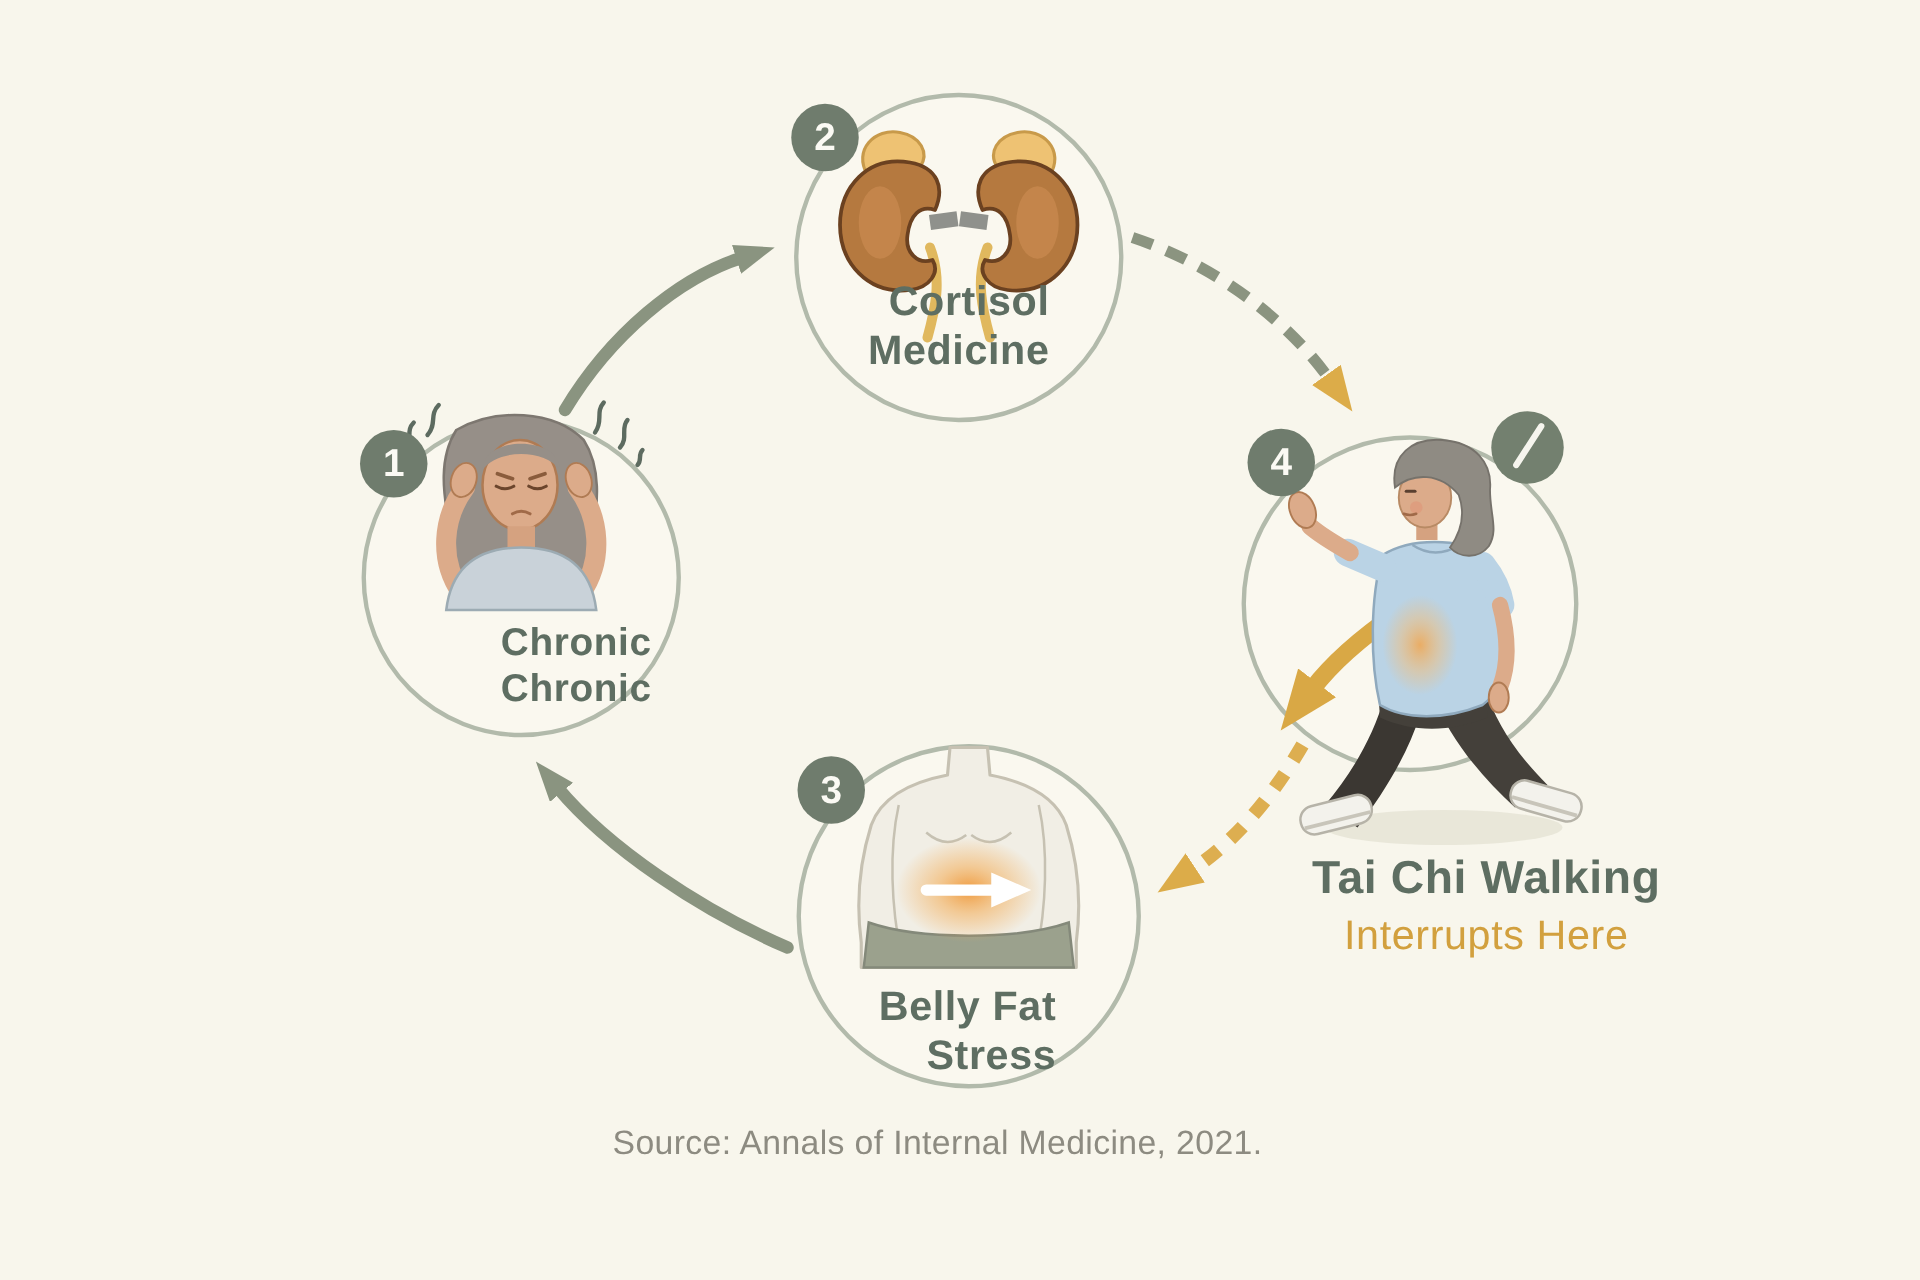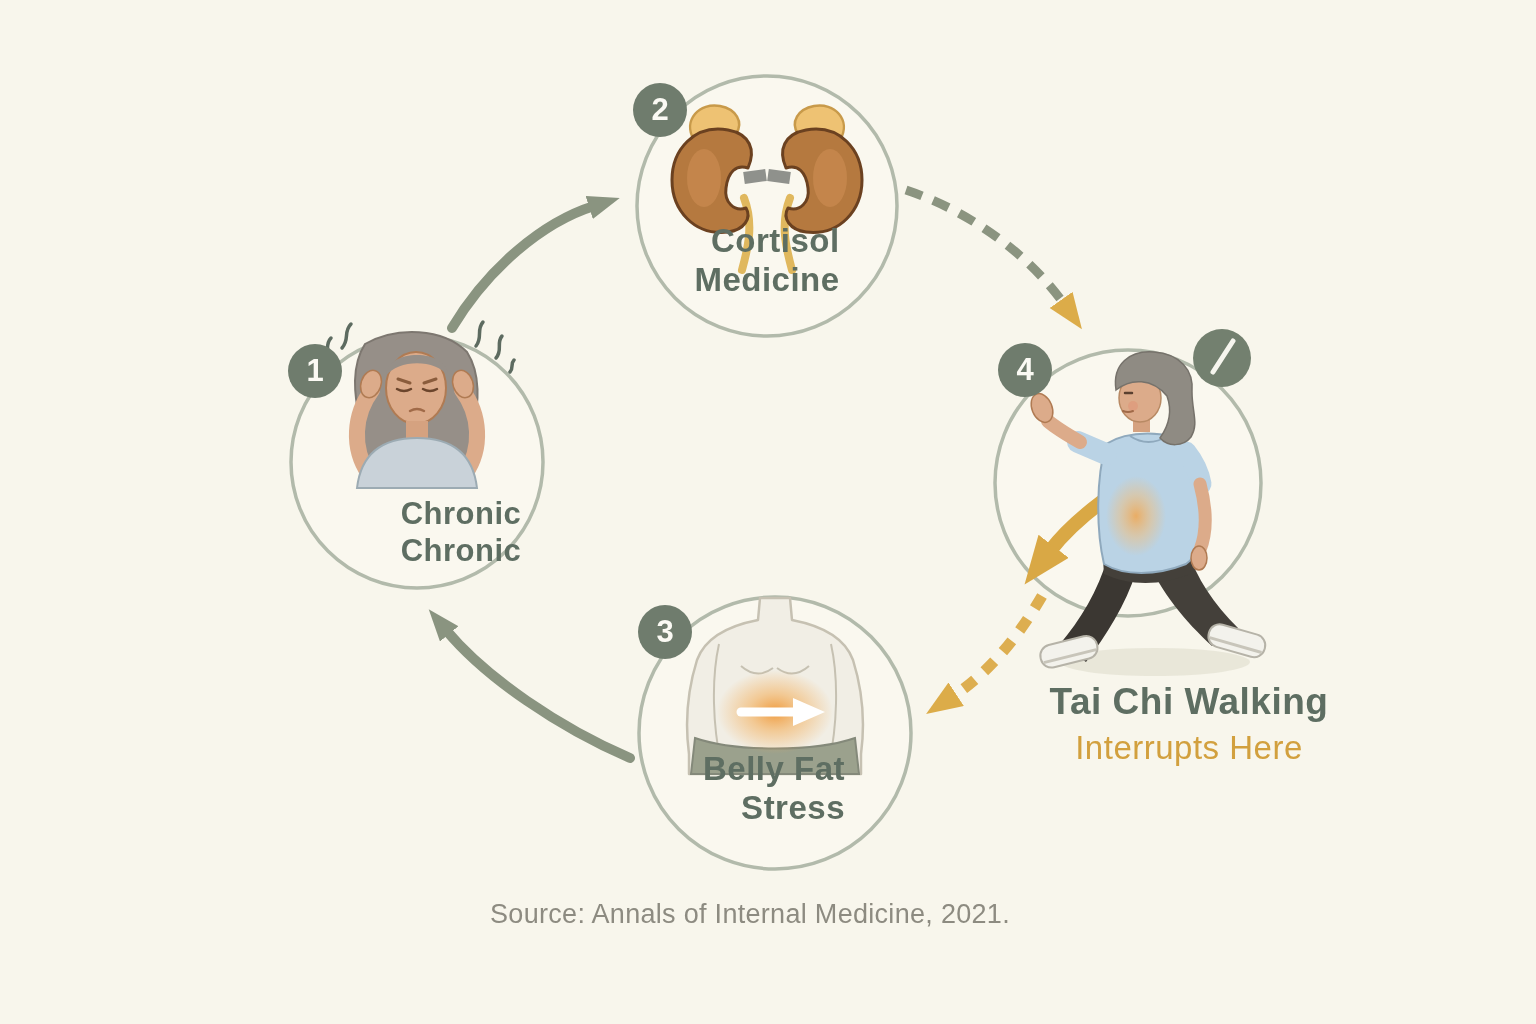--- a/index.html
+++ b/index.html
@@ -171,21 +171,21 @@
   <div class="badge" style="left:1025px;top:370px;">4</div>
 
   <div class="step-label lbl-31" style="left:417px;top:496px;">
     <div>Chronic</div>
     <div>Chronic</div>
   </div>
   <div class="step-label lbl-33" style="left:767px;top:222px;">
     <div>Cortisol</div>
     <div>Medicine</div>
   </div>
-  <div class="step-label lbl-33" style="left:774px;top:750px;">
+  <div class="step-label lbl-33" style="left:774px;top:786px;">
     <div>Belly Fat</div>
     <div>Stress</div>
   </div>
 
   <div class="caption" style="left:1153px;top:681px;margin-left:36px;">
     <div class="line1">Tai Chi Walking</div>
     <div class="line2">Interrupts Here</div>
   </div>
 
   <div class="source" style="left:750px;top:899px;text-align:center;">Source: Annals of Internal Medicine, 2021.</div>

